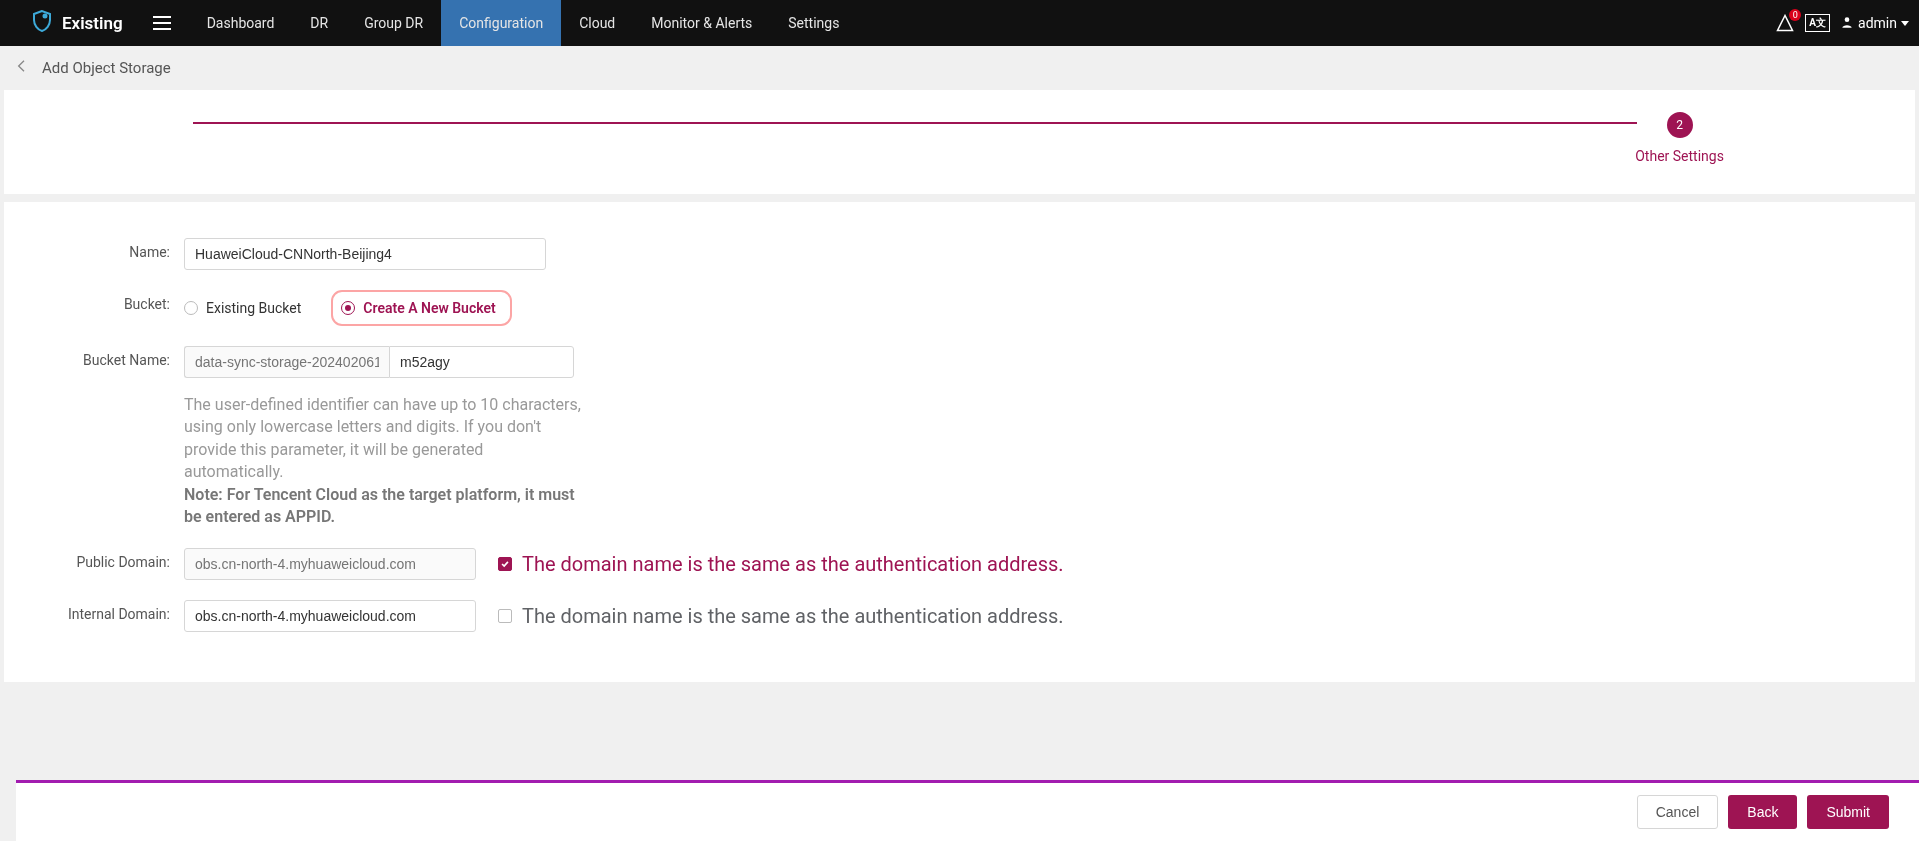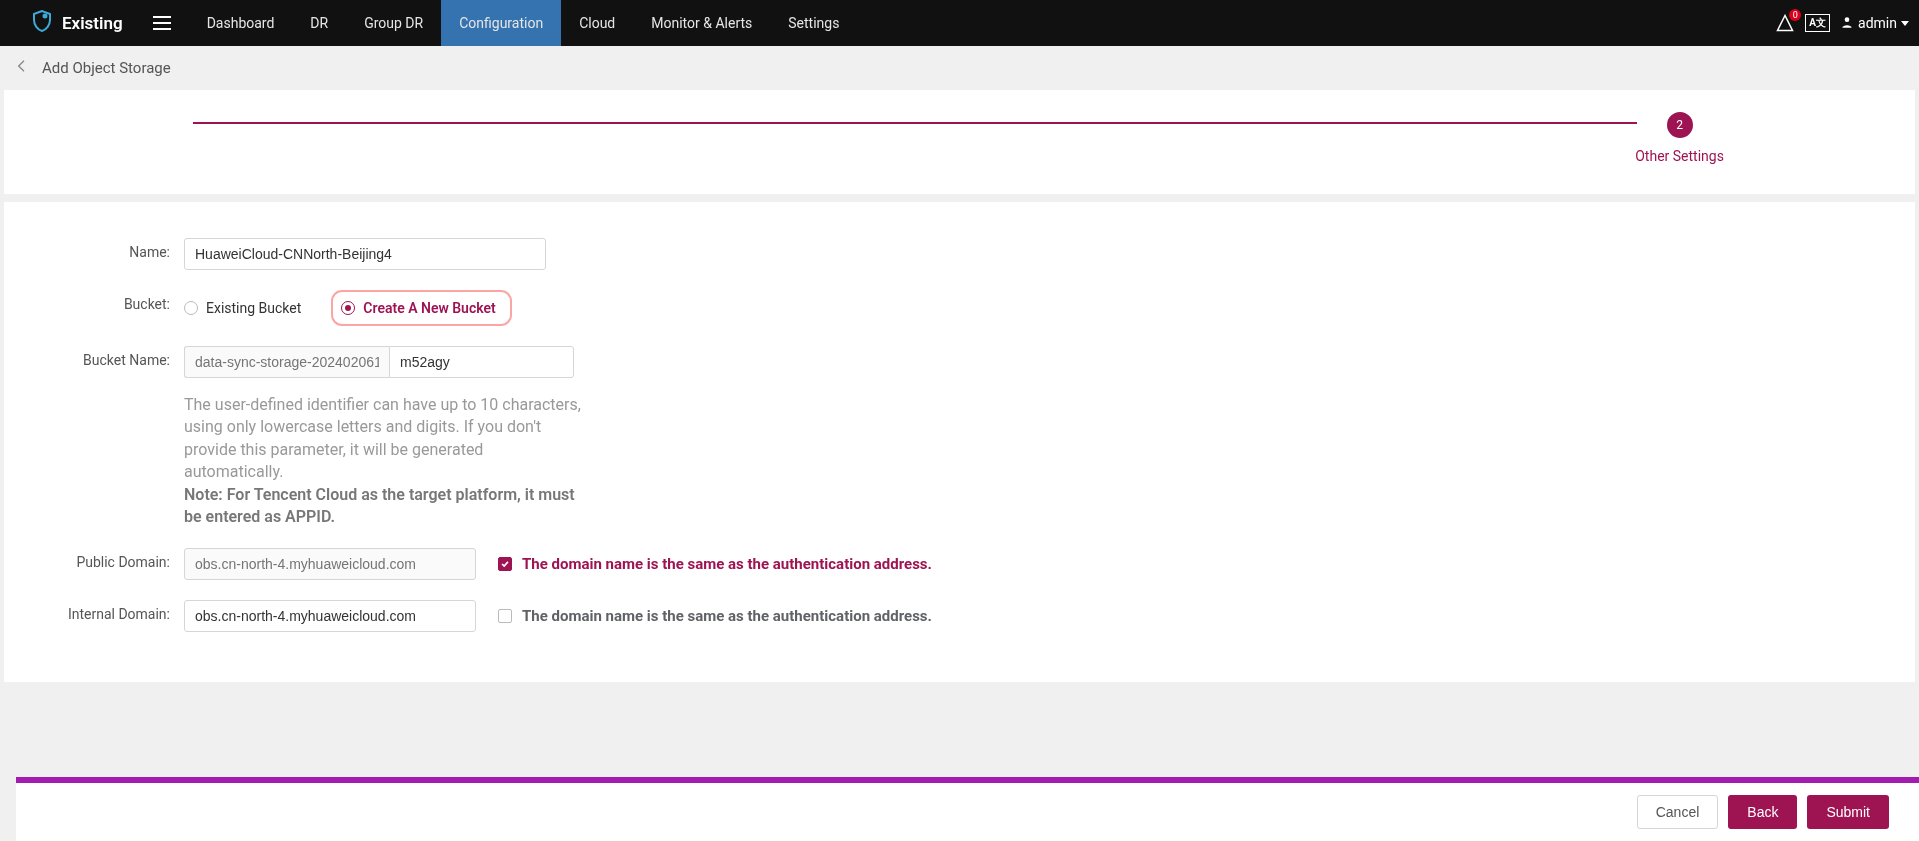--- a/index.html
+++ b/index.html
@@ -55,25 +55,25 @@
   .radio-highlight{ border:2px solid #fca5a5; border-radius:11px; padding:8px 14px 8px 8px; display:inline-flex; align-items:flex-end;}
 
   .help-text { color: #999; font-size: 16px; line-height: 1.4; max-width: 400px; margin-top:16px;}
   .help-text b{color:#777;font-weight:600;}
 
   .checkbox-wrap { display:inline-flex; align-items:center; gap:10px; margin-left:14px; cursor:pointer;}
   .checkbox-box { width:14px; height:14px; border:1px solid #bbb; border-radius:2px; display:flex; align-items:center; justify-content:center; background:#fff;}
   .checkbox-box.checked{ background:#9e1453; border-color:#9e1453;}
   .checkbox-box.checked svg{display:block;}
   .checkbox-box svg{display:none;}
-  .cb-label{color:#606266; font-weight:700; font-size:15px;}
+  .cb-label{color:#606266; font-weight:400; font-size:20px;}
   .cb-label.active{color:#9e1453;}
 
   
-  .footer-bar { position: fixed; bottom: 0; left: 16px; right: 0; background: #fff; border-top: 6px solid #a21caf; padding: 12px 30px; display: flex; justify-content: flex-end; gap: 10px; }
+  .footer-bar { position: fixed; bottom: 0; left: 16px; right: 0; background: #fff; border-top: 3px solid #a21caf; padding: 12px 30px; display: flex; justify-content: flex-end; gap: 10px; }
   .btn { height: 34px; padding: 0 18px; border-radius: 3px; font-size: 14px; cursor: pointer; border: 1px solid transparent; }
   .btn-default { background: #fff; border-color: #d6d6d6; color: #555; }
   .btn-primary { background: #9e1453; color: #fff; }
 </style>
 </head>
 <body>
 
 <div class="navbar">
   <div class="brand">
     <span>

